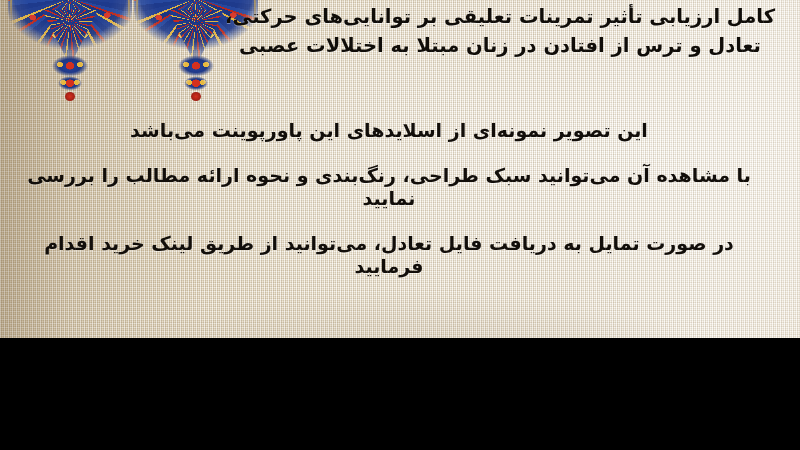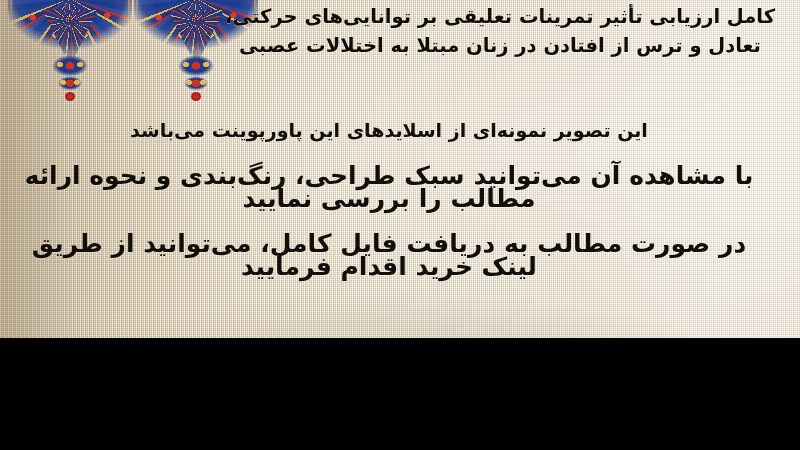--- a/index.html
+++ b/index.html
@@ -236,21 +236,21 @@
     position: absolute;
     left: 8px;
     top: 108px;
     width: 762px;
     text-align: center;
     color: #120e0a;
     text-shadow: 0 1px 0 rgba(255,255,255,0.3);
   }
   .body-line {
     display: block;
-    font-size: 25px;
+    font-size: 19px;
     line-height: 23px;
     font-weight: 600;
     padding: 11px 0;
   }
   .body-line.l1 { font-size: 19px; }
 </style>
 </head>
 <body>
 
 <div id="slide">
@@ -378,16 +378,16 @@
   </div>
   <div class="pendant" style="left:178px; top:55px;"></div>
   <div class="pendant small" style="left:184px; top:76px;"></div>
   <div class="pendant tiny" style="left:191px; top:92px;"></div>
 
   <div class="title-block">کامل ارزیابی تأثیر تمرینات تعلیقی بر توانایی‌های حرکتی، تعادل و ترس از افتادن در زنان مبتلا به اختلالات عصبی</div>
 
   <div class="body-block">
     <span class="body-line l1">این تصویر نمونه‌ای از اسلایدهای این پاورپوینت می‌باشد</span>
     <span class="body-line">با مشاهده آن می‌توانید سبک طراحی، رنگ‌بندی و نحوه ارائه مطالب را بررسی نمایید</span>
-    <span class="body-line">در صورت مطالب به دریافت فایل کامل، می‌توانید از طریق لینک خرید اقدام فرمایید</span>
+    <span class="body-line">در صورت تمایل به دریافت فایل تعادل، می‌توانید از طریق لینک خرید اقدام فرمایید</span>
   </div>
 
 </div>
 
 </body></html>

